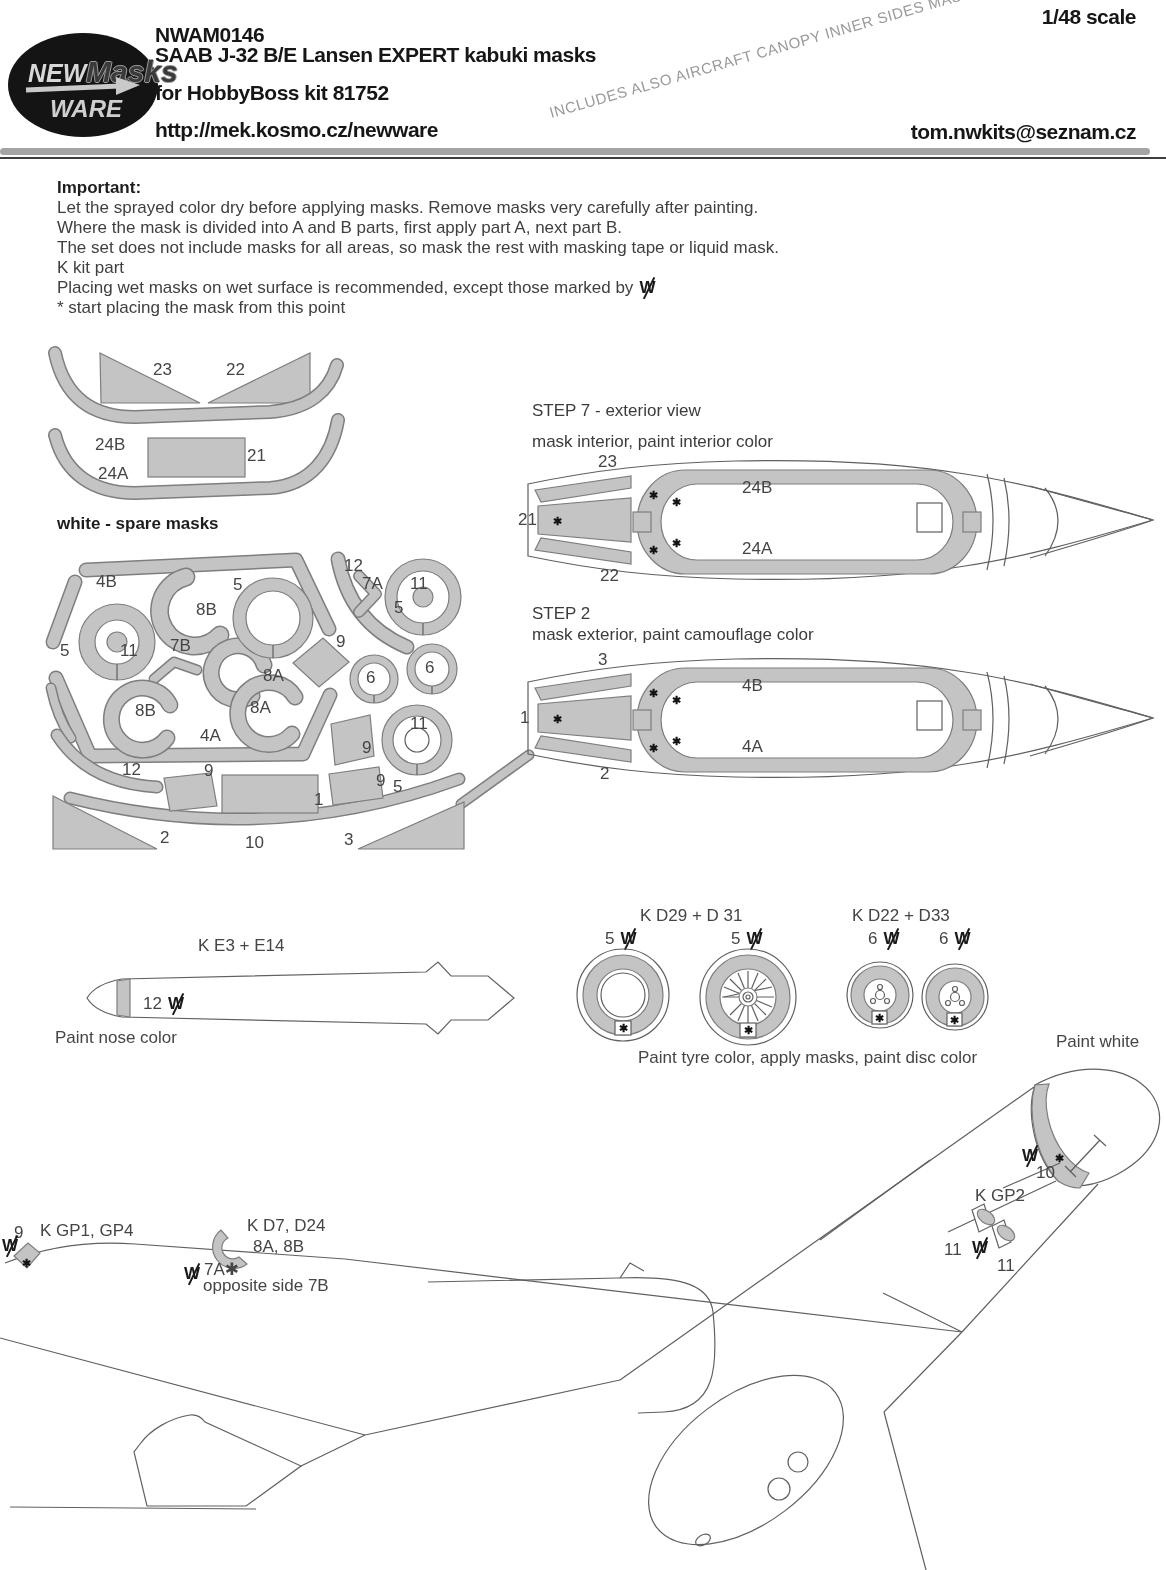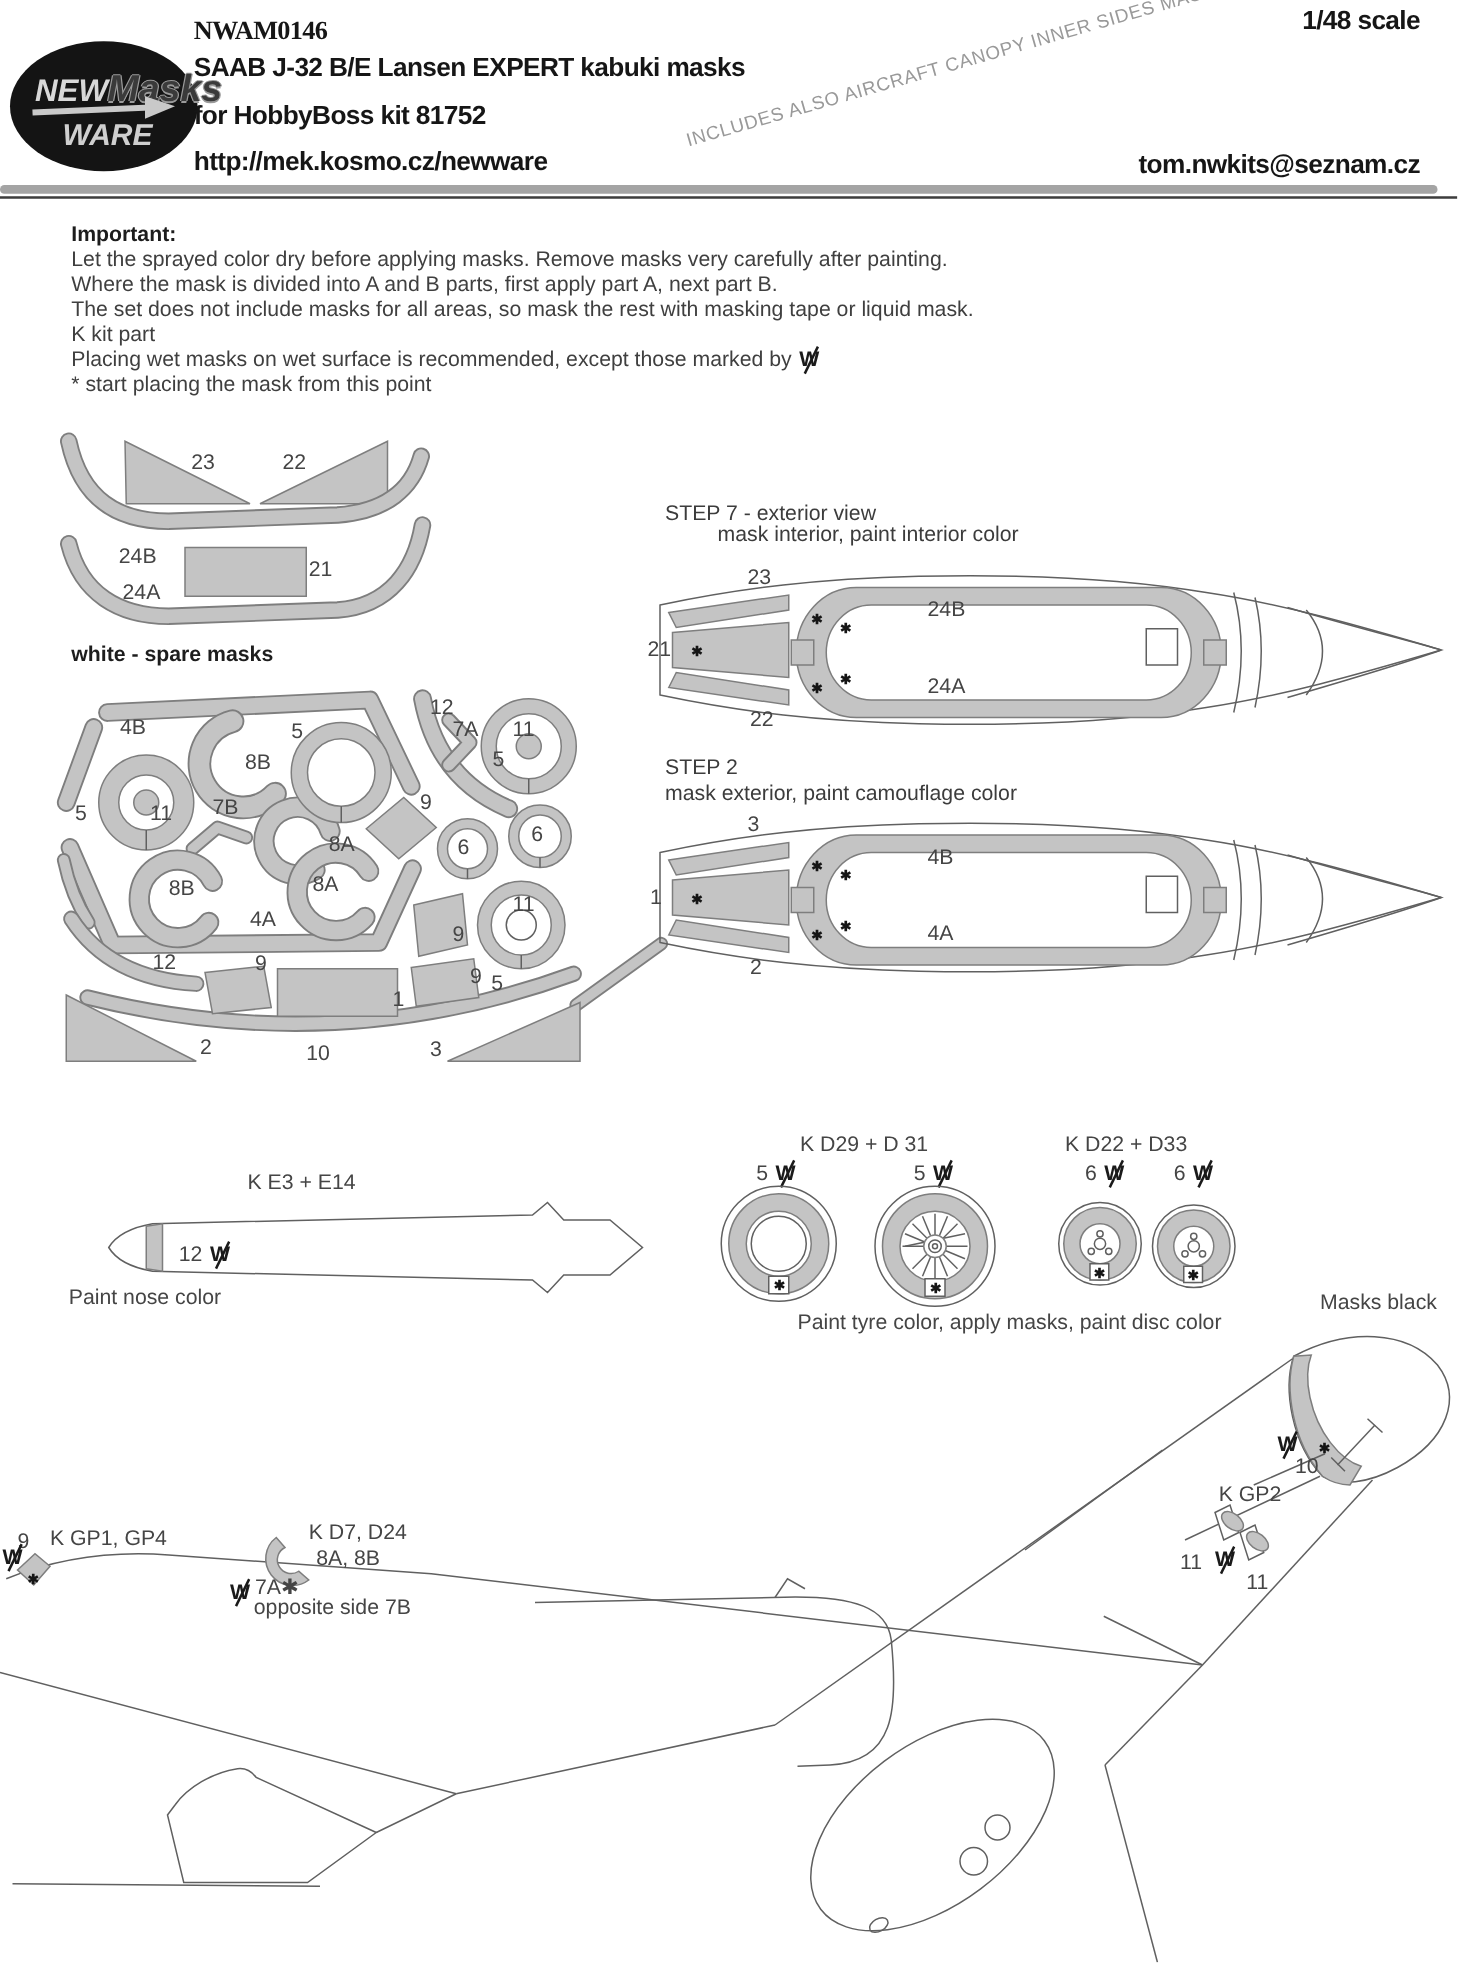--- a/index.html
+++ b/index.html
@@ -42,21 +42,21 @@
 
   <div class="logo">
     <span class="l1">NEW</span>
     <span class="l2">Masks</span>
     <svg width="150" height="104">
       <line x1="18" y1="57" x2="112" y2="53" stroke="#c9c9c9" stroke-width="5"></line>
       <polygon points="108,44 132,52 108,62" fill="#c9c9c9"></polygon>
     </svg>
     <span class="l3">WARE</span>
   </div>
-  <div class="hline" style="left:155px;top:12px;font-family:Liberation Serif, serif;">NWAM0146</div>
+  <div class="hline" style="left:155px;top:23px;">NWAM0146</div>
   <div class="hline" style="left:155px;top:43px;">SAAB J-32 B/E Lansen EXPERT kabuki masks</div>
   <div class="hline" style="left:155px;top:81px;">for HobbyBoss kit 81752</div>
   <div class="hline" style="left:155px;top:118px;">http://mek.kosmo.cz/newware</div>
   <div class="hline" style="right:30px;top:5px;">1/48 scale</div>
   <div class="hline" style="right:30px;top:120px;">tom.nwkits@seznam.cz</div>
   <div class="banner">INCLUDES ALSO AIRCRAFT CANOPY INNER SIDES MASKS</div>
   <div class="divbar"></div>
   <div class="divline"></div>
 
   <div class="notes">
@@ -208,21 +208,21 @@
   <div class="dl" style="left:122px;top:760px;">12</div>
   <div class="dl" style="left:204px;top:761px;">9</div>
   <div class="dl" style="left:314px;top:790px;">1</div>
   <div class="dl" style="left:376px;top:771px;">9</div>
   <div class="dl" style="left:393px;top:777px;">5</div>
   <div class="dl" style="left:160px;top:828px;">2</div>
   <div class="dl" style="left:245px;top:833px;">10</div>
   <div class="dl" style="left:344px;top:830px;">3</div>
 
   <div class="dl t" style="left:532px;top:401px;">STEP 7 - exterior view</div>
-  <div class="dl t" style="left:532px;top:418px;margin-left:42px;">mask interior, paint interior color</div>
+  <div class="dl t" style="left:532px;top:432px;">mask interior, paint interior color</div>
   <svg style="left:525px;top:450px;" width="640" height="140" viewBox="0 0 640 140">
     <path class="ln" d="M 3 34 C 70 20 130 13 210 11 C 300 9 380 14 440 24 C 500 33 560 50 628 70
                         C 560 90 500 107 440 116 C 380 126 300 131 210 129 C 130 127 70 120 3 106 Z" fill="#fff"></path>
     <path class="ln" d="M 520 38 Q 546 70 520 106"></path>
     <path class="ln" d="M 505 36 C 560 52 600 62 628 70 M 505 108 C 560 92 600 80 628 70"></path>
     <polygon class="mf" points="10,40 106,26 106,38 16,52"></polygon>
     <polygon class="mf" points="13,56 106,48 106,92 13,84"></polygon>
     <polygon class="mf" points="10,100 16,88 106,102 106,114"></polygon>
     <path class="mf" fill-rule="evenodd" d="M 160 20 H 404 A 48 52 0 0 1 452 72 A 48 52 0 0 1 404 124 H 160 A 48 52 0 0 1 112 72 A 48 52 0 0 1 160 20 Z
          M 172 34 H 392 A 36 38 0 0 1 428 72 A 36 38 0 0 1 392 110 H 172 A 36 38 0 0 1 136 72 A 36 38 0 0 1 172 34 Z"></path>
@@ -331,21 +331,21 @@
       <circle class="wf" cx="385" cy="92" r="16"></circle>
       <circle class="ln" cx="385" cy="84" r="2.5"></circle>
         <circle class="ln" cx="378" cy="98" r="2.5"></circle>
         <circle class="ln" cx="392" cy="98" r="2.5"></circle>
       <circle class="ln" cx="385" cy="92" r="4.5"></circle>
       <rect class="lnw" x="377" y="108" width="15" height="13"></rect>
         <text class="ast" x="380" y="119">✱</text>
     </g>
   </svg>
   <div class="dl" style="left:638px;top:1048px;">Paint tyre color, apply masks, paint disc color</div>
-  <div class="dl" style="left:1056px;top:1032px;">Masks black</div>
+  <div class="dl" style="left:1056px;top:1032px;">Paint white</div>
 
   <svg style="left:0px;top:1060px;" width="1166" height="510" viewBox="0 0 1166 510">
     <path class="ln" fill="#fff" d="M 1035 25 C 1078 2 1126 4 1150 32 C 1170 58 1158 92 1118 114 C 1094 127 1072 129 1058 121 C 1034 96 1026 52 1035 25 Z"></path>
     <path class="mf" d="M 1035 25 C 1028 50 1033 92 1058 121 C 1064 125 1072 128 1080 128 L 1089 113 C 1072 108 1054 86 1048 58 C 1045 44 1046 32 1049 24 Z"></path>
     <g class="ln">
       <line x1="1070" y1="112" x2="1100" y2="80"></line>
       <line x1="1065" y1="106" x2="1076" y2="117"></line>
         <line x1="1094" y1="75" x2="1106" y2="86"></line>
     </g>
     <line class="ln" x1="1003" y1="128" x2="1060" y2="103"></line>

